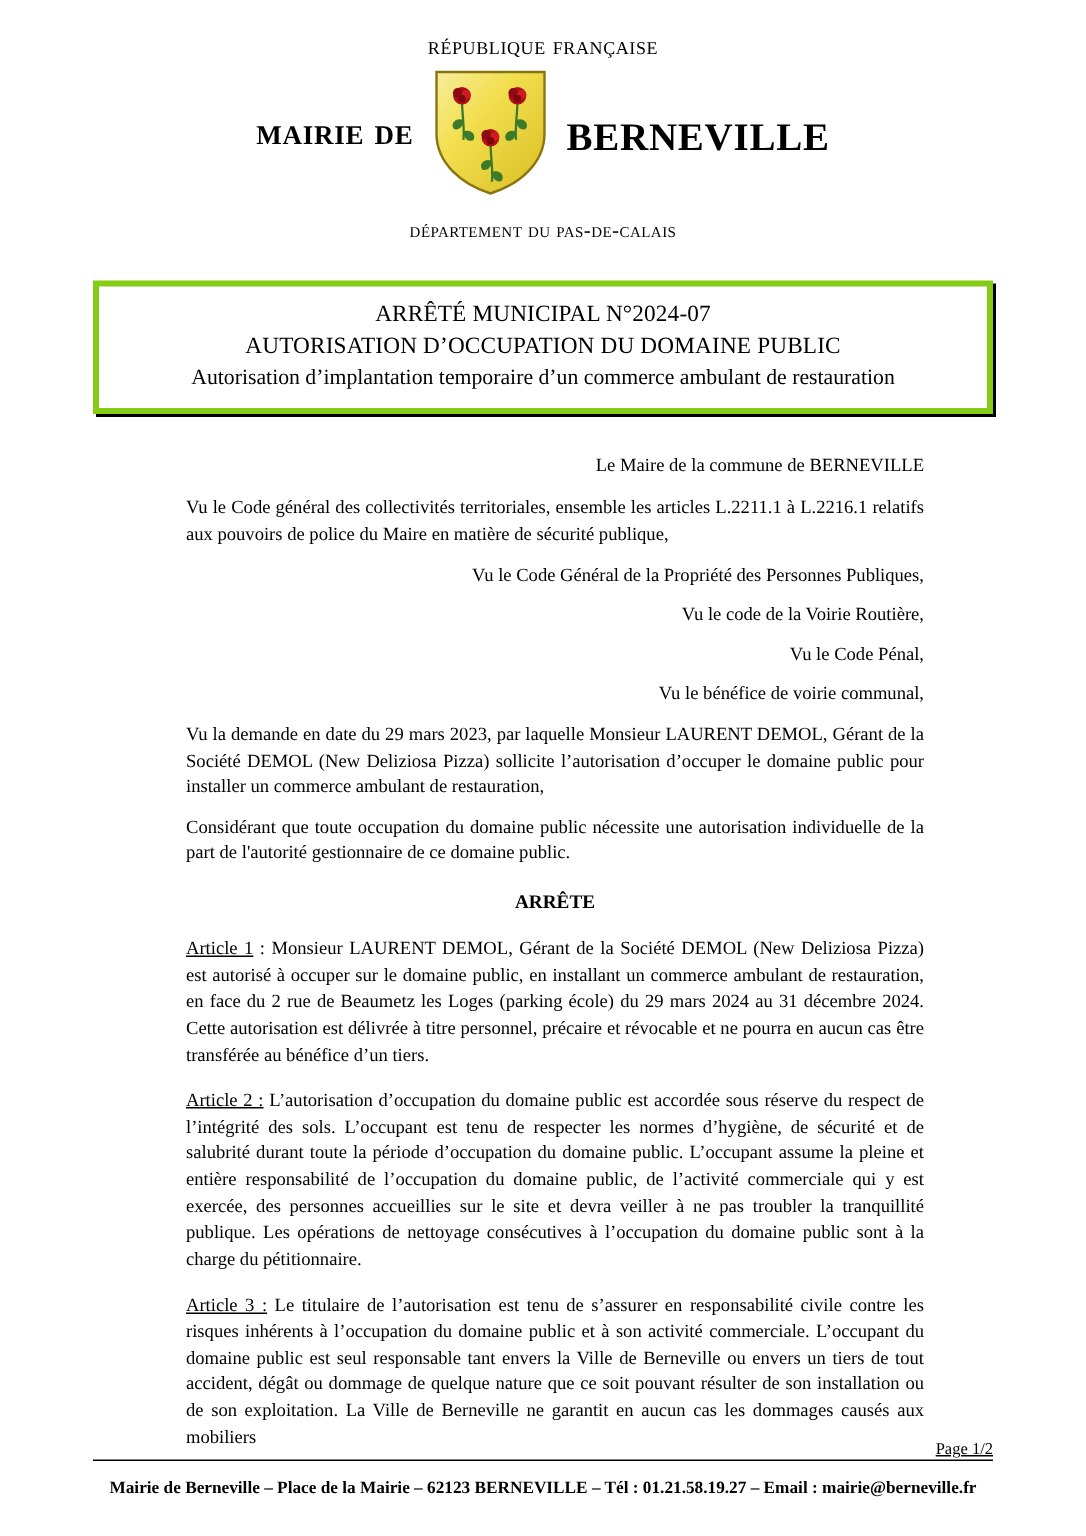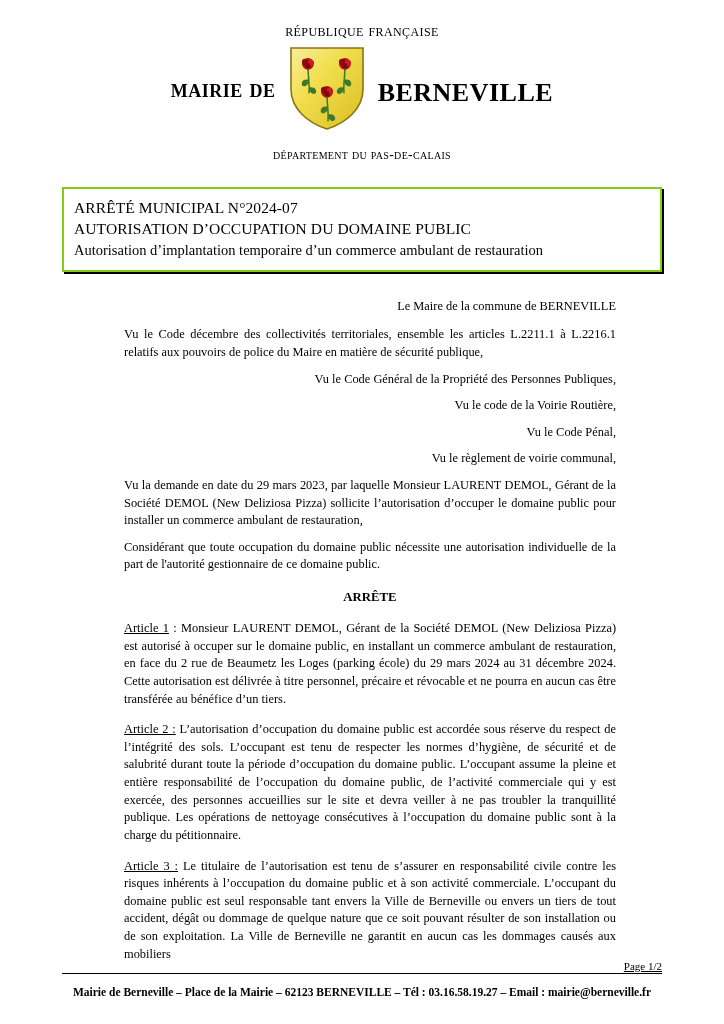--- a/index.html
+++ b/index.html
@@ -73,24 +73,24 @@
     margin-top: 16px;
     font-size: 14px;
     font-variant: small-caps;
     text-transform: lowercase;
     letter-spacing: 0.3px;
   }
 
   
   .title-box {
     margin: 24px 62px 0 62px;
-    border: 2px solid #84cc16;
+    border: 4px solid #84cc16;
     box-shadow: 2px 2px 0 0 #000;
     padding: 8px 10px 10px 10px;
-    text-align: left;
+    text-align: center;
   }
   .title-line-1 {
     font-size: 15.5px;
     line-height: 1.38;
     letter-spacing: 0.1px;
   }
   .title-line-2 {
     font-size: 15.5px;
     line-height: 1.38;
     letter-spacing: 0.1px;
@@ -217,37 +217,37 @@
   <div class="title-box">
     <div class="title-line-1">ARRÊTÉ MUNICIPAL N°2024-07</div>
     <div class="title-line-2">AUTORISATION D’OCCUPATION DU DOMAINE PUBLIC</div>
     <div class="title-line-3">Autorisation d’implantation temporaire d’un commerce ambulant de restauration</div>
   </div>
 
   <div class="body">
 
     <p class="nojust">Le Maire de la commune de BERNEVILLE</p>
 
-    <p class="tight">Vu le Code décembre des collectivités territoriales, ensemble les articles L.2211.1 à L.2216.1 relatifs aux pouvoirs de police du Maire en matière de sécurité publique,</p>
+    <p class="tight">Vu le Code général des collectivités territoriales, ensemble les articles L.2211.1 à L.2216.1 relatifs aux pouvoirs de police du Maire en matière de sécurité publique,</p>
     <p class="tight nojust">Vu le Code Général de la Propriété des Personnes Publiques,</p>
     <p class="tight nojust">Vu le code de la Voirie Routière,</p>
     <p class="tight nojust">Vu le Code Pénal,</p>
-    <p class="tight nojust">Vu le règlement de voirie communal,</p>
+    <p class="tight nojust">Vu le bénéfice de voirie communal,</p>
     <p class="tight">Vu la demande en date du 29 mars 2023, par laquelle Monsieur LAURENT DEMOL,  Gérant de la Société DEMOL (New Deliziosa Pizza) sollicite l’autorisation d’occuper le domaine public pour installer un commerce ambulant de restauration,</p>
 
     <p>Considérant que toute occupation du domaine public nécessite une autorisation individuelle de la part de l'autorité gestionnaire de ce domaine public.</p>
 
     <div class="arrete-heading">ARRÊTE</div>
 
     <p class="article"><span class="art-label">Article 1</span><span> : </span><span>Monsieur  LAURENT DEMOL, Gérant de la Société DEMOL (New Deliziosa Pizza) est autorisé à occuper sur le domaine public, en installant un commerce ambulant de restauration, en face du 2 rue de Beaumetz les Loges (parking école) du 29 mars 2024 au 31 décembre 2024. Cette autorisation est délivrée à titre personnel, précaire et révocable et ne pourra en aucun cas être transférée au bénéfice d’un tiers.</span></p>
 
     <p class="article"><span class="art-label">Article 2 :</span><span>  </span><span>L’autorisation d’occupation du domaine public est accordée sous réserve du respect de l’intégrité des sols. L’occupant est tenu de respecter les normes d’hygiène, de sécurité et de salubrité durant toute la période d’occupation du domaine public. L’occupant assume la pleine et entière responsabilité de l’occupation du domaine public, de l’activité commerciale qui y est exercée, des personnes accueillies sur le site et devra veiller à ne pas troubler la tranquillité publique. Les opérations de nettoyage consécutives à l’occupation du domaine public sont à la charge du pétitionnaire.</span></p>
 
     <p class="article"><span class="art-label">Article 3 :</span><span> </span><span>Le titulaire de l’autorisation est tenu de s’assurer en responsabilité civile contre les risques inhérents à l’occupation du domaine public et à son activité commerciale. L’occupant du domaine public est seul responsable tant envers la Ville de Berneville ou envers un tiers de tout accident, dégât ou dommage de quelque nature que ce soit pouvant résulter de son installation ou de son exploitation. La Ville de Berneville ne garantit en aucun cas les dommages causés aux mobiliers</span></p>
   </div>
 
   <div class="page-number">Page 1/2</div>
 
   <div class="footer-rule"></div>
 
-  <div class="footer-text">Mairie de Berneville – Place de la Mairie – 62123 BERNEVILLE – Tél : 03.16.58.19.27 – Email : mairie@berneville.fr</div>
+  <div class="footer-text">Mairie de Berneville – Place de la Mairie – 62123 BERNEVILLE – Tél : 01.21.58.19.27 – Email : mairie@berneville.fr</div>
 
 </div>
 
 </body></html>

